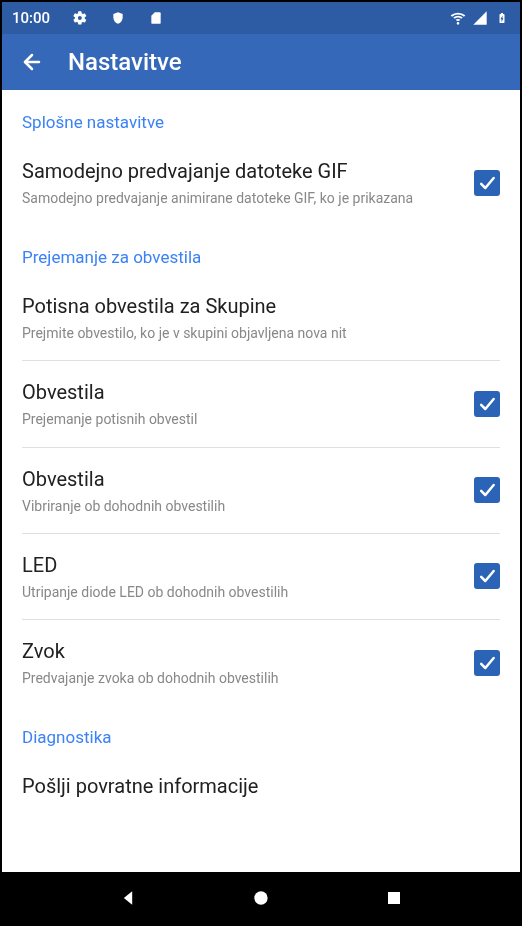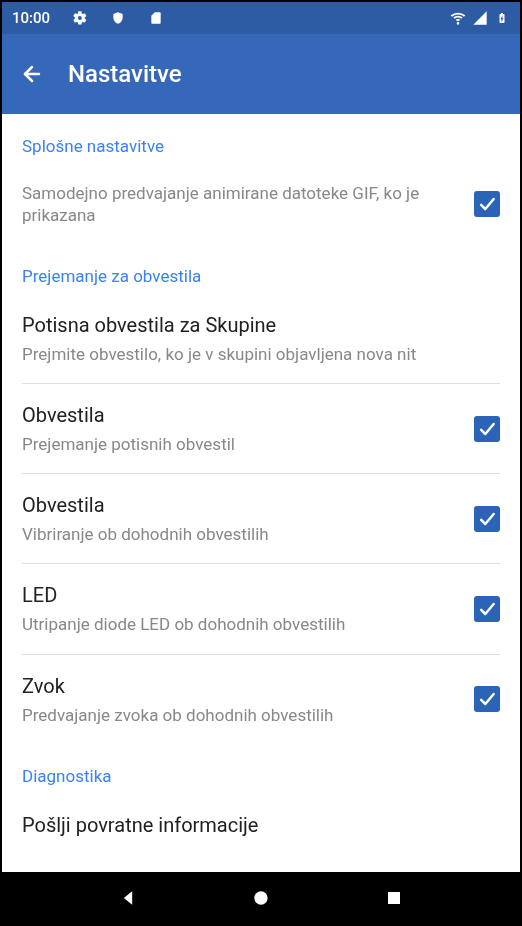--- a/index.html
+++ b/index.html
@@ -21,21 +21,21 @@
       align-items: center;
       justify-content: space-between;
       padding: 0 10px;
       font-size: 15px;
       font-weight: 500;
     }
     .status-left { display: flex; align-items: center; gap: 22px; }
     .status-right { display: flex; align-items: center; gap: 6px; }
     .status-icon { width: 16px; height: 16px; display: inline-flex; align-items: center; justify-content: center; }
     .app-bar {
-      height: 80px;
+      height: 56px;
       background: #3568b8;
       color: #fff;
       display: flex;
       align-items: center;
       padding: 0 18px;
       gap: 24px;
     }
     .app-bar .back { width: 24px; height: 24px; display: flex; align-items: center; justify-content: center; cursor: pointer; }
     .app-bar .title { font-size: 24px; font-weight: 500; }
     .content { flex: 1; overflow-y: hidden; padding: 0; }
@@ -58,21 +58,21 @@
       padding-right: 0;
     }
     .setting-text { flex: 1; padding-right: 10px; }
     .setting-title {
       font-size: 20px;
       color: #212121;
       line-height: 1.35;
       margin-bottom: 4px;
     }
     .setting-subtitle {
-      font-size: 17px;
+      font-size: 14px;
       color: #888888;
       line-height: 1.3;
     }
     .checkbox {
       width: 26px;
       height: 26px;
       border-radius: 3px;
       display: flex;
       align-items: center;
       justify-content: center;
@@ -142,20 +142,21 @@
   </div>
   <div class="title">Nastavitve</div>
 </div>
 
 <div class="content">
 
   <div class="section-header">Splošne nastavitve</div>
 
   <div class="setting-row">
     <div class="setting-text">
+      <div class="setting-title">Samodejno predvajanje datoteke GIF</div>
       <div class="setting-subtitle">Samodejno predvajanje animirane datoteke GIF, ko je prikazana</div>
     </div>
     <div class="checkbox checked">
       <svg viewBox="0 0 24 24" width="20" height="20" fill="none" stroke-width="3" stroke-linecap="round" stroke-linejoin="round">
           <polyline points="5 13 10 18 20 6"></polyline>
         </svg>
     </div>
   </div>
 
   <div class="section-header">Prejemanje za obvestila</div>

